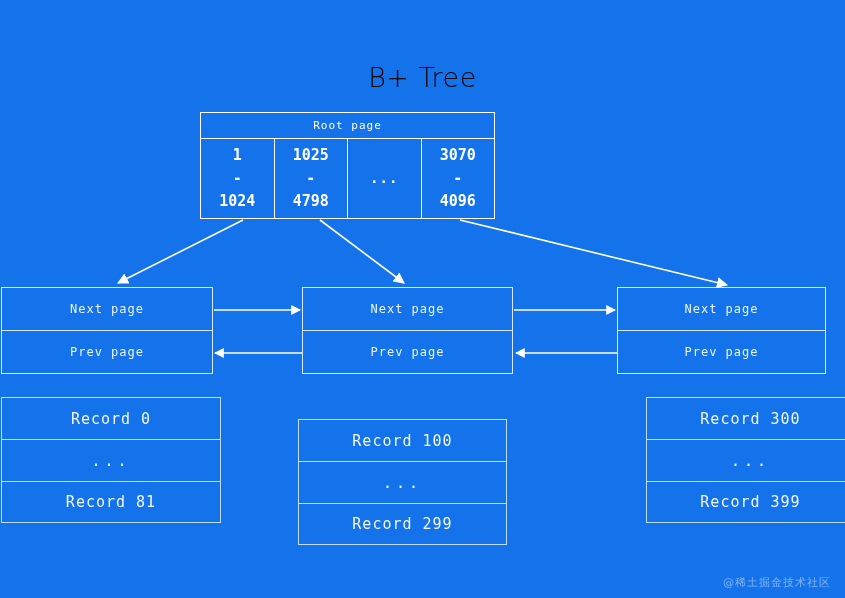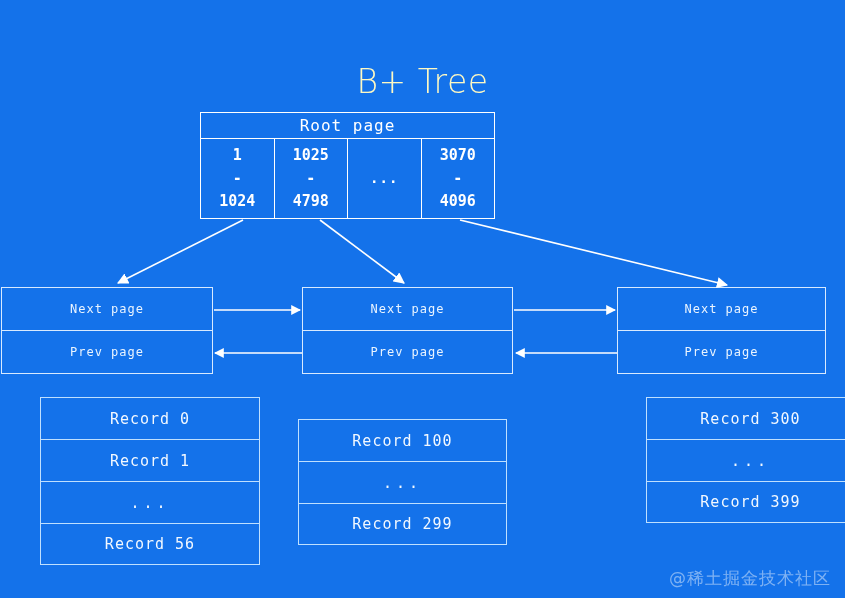--- a/index.html
+++ b/index.html
@@ -21,43 +21,43 @@
     height: 598px;
   }
 
   
   #title {
     position: absolute;
     left: 0;
     top: 62px;
     width: 845px;
     text-align: center;
-    color: #fef9c3;
+    color: #000000;
     font-family: "DejaVu Sans", "Liberation Sans", sans-serif;
-    font-size: 33px;
+    font-size: 27px;
     font-weight: 300;
     letter-spacing: 0.5px;
   }
 
   
   #root-page {
     position: absolute;
     left: 200px;
     top: 112px;
     width: 295px;
     height: 107px;
     border: 1.5px solid #ffffff;
     box-sizing: border-box;
   }
   #root-header {
     height: 26px;
     line-height: 26px;
     text-align: center;
     color: #ffffff;
-    font-size: 16px;
+    font-size: 11px;
     border-bottom: 1.5px solid #ffffff;
     box-sizing: border-box;
     letter-spacing: 1px;
   }
   #root-cells {
     display: flex;
     height: 79px;
     box-sizing: border-box;
   }
   .root-cell {
@@ -118,32 +118,32 @@
     display: flex;
     align-items: center;
     justify-content: center;
     color: #f2f8ff;
     font-size: 15px;
     letter-spacing: 1px;
   }
   .record-cell:last-child { border-bottom: 1.5px solid #bfe0ff; }
   .record-cell.dots { letter-spacing: 4px; }
 
-  #records-0 { left: 9px;   width: 220px; padding-left: 31px; }
+  #records-0 { left: 1px;   width: 220px; }
   #records-1 { left: 298px; width: 209px; margin-top: 22px; }
   #records-2 { left: 646px; width: 209px; }
 
   
   #watermark {
     position: absolute;
     right: 14px;
     bottom: 8px;
     color: rgba(255,255,255,0.45);
     font-family: "DejaVu Sans", "Liberation Sans", sans-serif;
-    font-size: 17px;
+    font-size: 11px;
     letter-spacing: 1px;
     white-space: nowrap;
   }
 
   #overlay {
     position: absolute;
     left: 0; top: 0;
     width: 845px; height: 598px;
     pointer-events: none;
   }
@@ -185,23 +185,22 @@
     <div class="leaf-row top">Next page</div>
     <div class="leaf-row">Prev page</div>
   </div>
   <div class="leaf-page" id="leaf-2">
     <div class="leaf-row top">Next page</div>
     <div class="leaf-row">Prev page</div>
   </div>
 
   <div class="record-stack" id="records-0">
     <div class="record-cell">Record 0</div>
-    <div class="record-cell">Record 1</div>
     <div class="record-cell dots">...</div>
-    <div class="record-cell">Record 56</div>
+    <div class="record-cell">Record 81</div>
   </div>
   <div class="record-stack" id="records-1">
     <div class="record-cell">Record 100</div>
     <div class="record-cell dots">...</div>
     <div class="record-cell">Record 299</div>
   </div>
   <div class="record-stack" id="records-2">
     <div class="record-cell">Record 300</div>
     <div class="record-cell dots">...</div>
     <div class="record-cell">Record 399</div>

